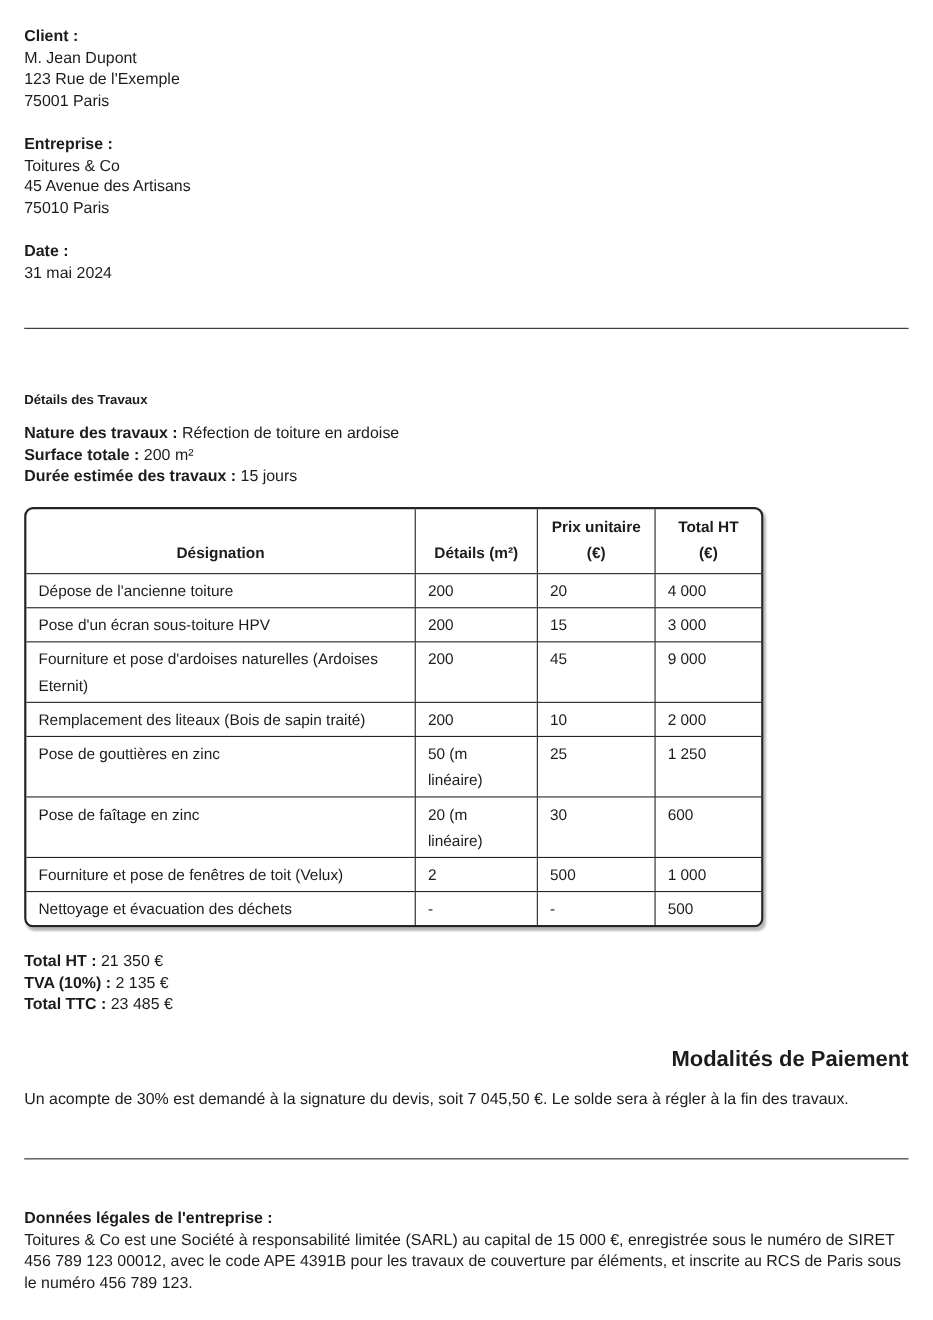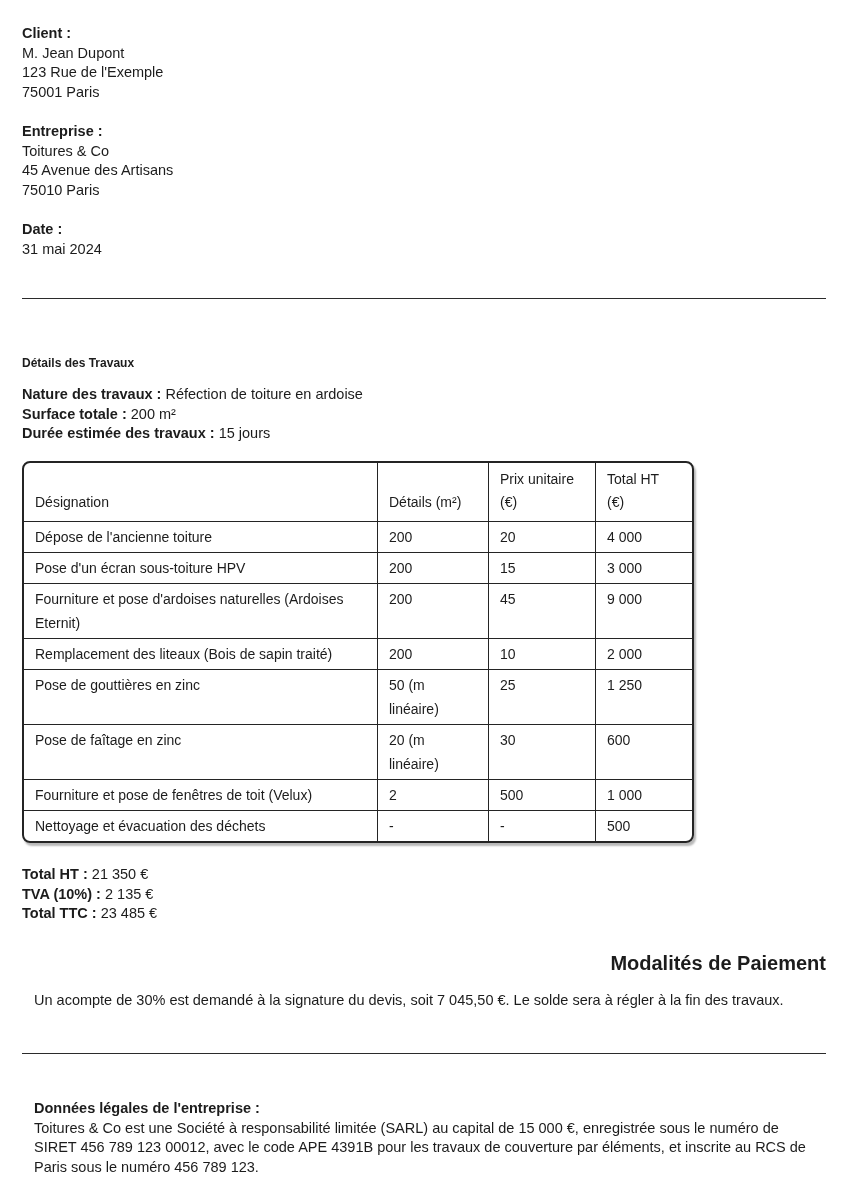--- a/index.html
+++ b/index.html
@@ -14,21 +14,21 @@
     font-family: "Liberation Sans", "DejaVu Sans", sans-serif;
     font-size: 14.5px;
     line-height: 19.6px;
     color: #1c1c1c;
     -webkit-font-smoothing: antialiased;
   }
   .page {
     padding: 24px 22px 0 22px;
     box-sizing: border-box;
   }
-  p, h1, h2 { margin: 12px; }
+  p, h1, h2 { margin: 0; }
   strong { font-weight: 700; }
 
   .block { margin: 0 0 19.6px 0; }
   .block:last-of-type { margin-bottom: 0; }
 
   hr.divider {
     border: 0;
     border-top: 1.6px solid #2b2b2b;
     margin: 39px 0 0 0;
   }
@@ -65,23 +65,23 @@
     border-radius: 8px;
     box-shadow: 2px 3px 2px rgba(0,0,0,0.28);
     font-size: 14px;
   }
   .quote-table col.c-designation { width: 353px; }
   .quote-table col.c-quantity    { width: 111px; }
   .quote-table col.c-unit        { width: 107px; }
   .quote-table col.c-total       { width: 97px;  }
 
   .quote-table th {
-    text-align: left;
+    text-align: center;
     vertical-align: bottom;
-    font-weight: 400;
+    font-weight: 700;
     padding: 5px 11px 7px 11px;
     line-height: 23px;
     white-space: pre-line;
     border-bottom: 1.5px solid #242424;
   }
   .quote-table td {
     vertical-align: top;
     padding: 3px 11px;
     line-height: 24px;
   }

